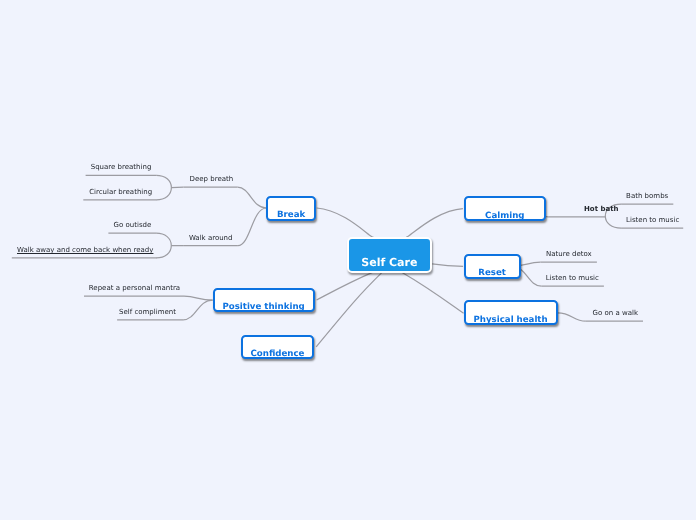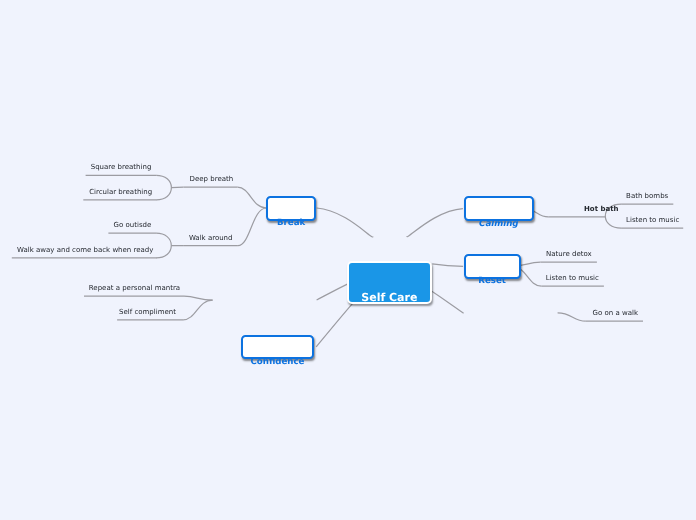--- a/index.html
+++ b/index.html
@@ -8,21 +8,21 @@
   #stage{position:relative;width:696px;height:520px;}
   svg#links{position:absolute;left:0;top:0;width:696px;height:520px;}
   .conn{fill:none;stroke:#9c9ca2;stroke-width:1.2;}
   .node{position:absolute;box-sizing:border-box;display:flex;align-items:center;
         justify-content:center;white-space:nowrap;
         font-family:"DejaVu Sans",sans-serif;font-weight:bold;}
   .root{background:#1a96e7;border:2.6px solid #ffffff;border-radius:5px;color:#fff;
         font-size:11px;box-shadow:0.8px 1.6px 2.0px -0.4px rgba(0,0,0,0.40);}
   .branch{background:#ffffff;border:2px solid #0c72e0;border-radius:4.5px;color:#0c72e0;
         font-size:8.65px;box-shadow:0.8px 1.6px 2.0px -0.4px rgba(0,0,0,0.45);}
-  .nt{display:block;position:relative;top:15px;}
+  .nt{display:block;position:relative;top:7px;}
   .leaf{position:absolute;font-size:7px;color:#24282f;white-space:nowrap;line-height:12.6px;}
 </style>
 </head>
 <body>
 
 <div id="stage">
   <svg id="links" viewBox="0 0 696 520">
     <path class="conn" d="M316.7,208.0 C345.92,210.00 372.90,240.60 372.9,236.6"></path>
     <path class="conn" d="M462.9,208.6 C433.73,210.54 406.80,240.18 406.8,236.3"></path>
     <path class="conn" d="M463.1,266.3 C447.65,266.30 432.20,263.90 432.2,263.9"></path>
@@ -50,41 +50,47 @@
     <path class="conn" d="M621.1,228.1 L683.2,228.1"></path>
     <path class="conn" d="M540.5,262.2 L596.9,262.2"></path>
     <path class="conn" d="M541.4,286.2 L603.9,286.2"></path>
     <path class="conn" d="M585.8,321.1 L643.0,321.1"></path>
     <path class="conn" d="M156.2,175.3 C165.32,175.3 171.4,180.25 171.4,187.60 C171.4,194.95 165.32,199.8 156.2,199.8"></path>
     <path class="conn" d="M171.4,187.6 L183.5,187.2"></path>
     <path class="conn" d="M156.1,233.2 C165.22,233.2 171.3,238.19 171.3,245.60 C171.3,253.01 165.22,257.9 156.1,257.9"></path>
     <path class="conn" d="M171.3,245.6 L183.9,245.7"></path>
     <path class="conn" d="M621.1,204.2 C611.62,204.2 605.3,208.93 605.3,216.10 C605.3,223.27 611.62,228.1 621.1,228.1"></path>
   </svg>
-  <div class="node root" style="left:346.9px;top:237.1px;width:84.9px;height:43px;margin-top:24px;">
+  <div class="node root" style="left:346.9px;top:237.1px;width:84.9px;height:36px;">
       <span class="nt">Self Care</span>
     </div>
   <div class="node branch" style="left:266.4px;top:195.5px;width:49.4px;height:25.0px;">
       <span class="nt">Break</span>
     </div>
+  <div class="node branch" style="left:212.6px;top:287.6px;width:102.0px;height:24.9px;">
+      <span class="nt">Positive thinking</span>
+    </div>
   <div class="node branch" style="left:240.6px;top:334.6px;width:73.8px;height:24.3px;">
       <span class="nt">Confidence</span>
     </div>
-  <div class="node branch" style="left:463.8px;top:196.2px;width:70px;height:24.8px;font-style:italic;">
+  <div class="node branch" style="left:463.8px;top:196.2px;width:82px;height:24.8px;">
       <span class="nt">Calming</span>
     </div>
   <div class="node branch" style="left:463.6px;top:253.7px;width:57px;height:25.0px;">
       <span class="nt">Reset</span>
+    </div>
+  <div class="node branch" style="left:463.6px;top:300.3px;width:94.0px;height:24.9px;">
+      <span class="nt">Physical health</span>
     </div>
   <div class="leaf" style="left:189.6px;top:173.3px;"><span>Deep breath</span></div>
   <div class="leaf" style="left:90.7px;top:161.4px;"><span>Square breathing</span></div>
   <div class="leaf" style="left:89.2px;top:185.9px;"><span>Circular breathing</span></div>
   <div class="leaf" style="left:188.9px;top:231.7px;"><span>Walk around</span></div>
   <div class="leaf" style="left:113.6px;top:219.3px;"><span>Go outisde</span></div>
-  <div class="leaf" style="left:17.0px;top:244.0px;"><span>Walk away and come back when ready</span></div>
+  <div class="leaf" style="left:17.0px;top:244.0px;text-decoration:underline;"><span>Walk away and come back when ready</span></div>
   <div class="leaf" style="left:88.8px;top:282.3px;text-align:right;"><span>Repeat a personal mantra</span></div>
   <div class="leaf" style="left:119px;top:305.8px;text-align:right;"><span>Self compliment</span></div>
   <div class="leaf" style="left:584px;top:203.0px;font-weight:bold;"><span>Hot bath</span></div>
   <div class="leaf" style="left:626.1px;top:190.2px;"><span>Bath bombs</span></div>
   <div class="leaf" style="left:626.1px;top:214.1px;"><span>Listen to music</span></div>
   <div class="leaf" style="left:546.0px;top:248.3px;"><span>Nature detox</span></div>
   <div class="leaf" style="left:545.7px;top:272.3px;"><span>Listen to music</span></div>
   <div class="leaf" style="left:592.6px;top:307.1px;"><span>Go on a walk</span></div>
 </div>
 

